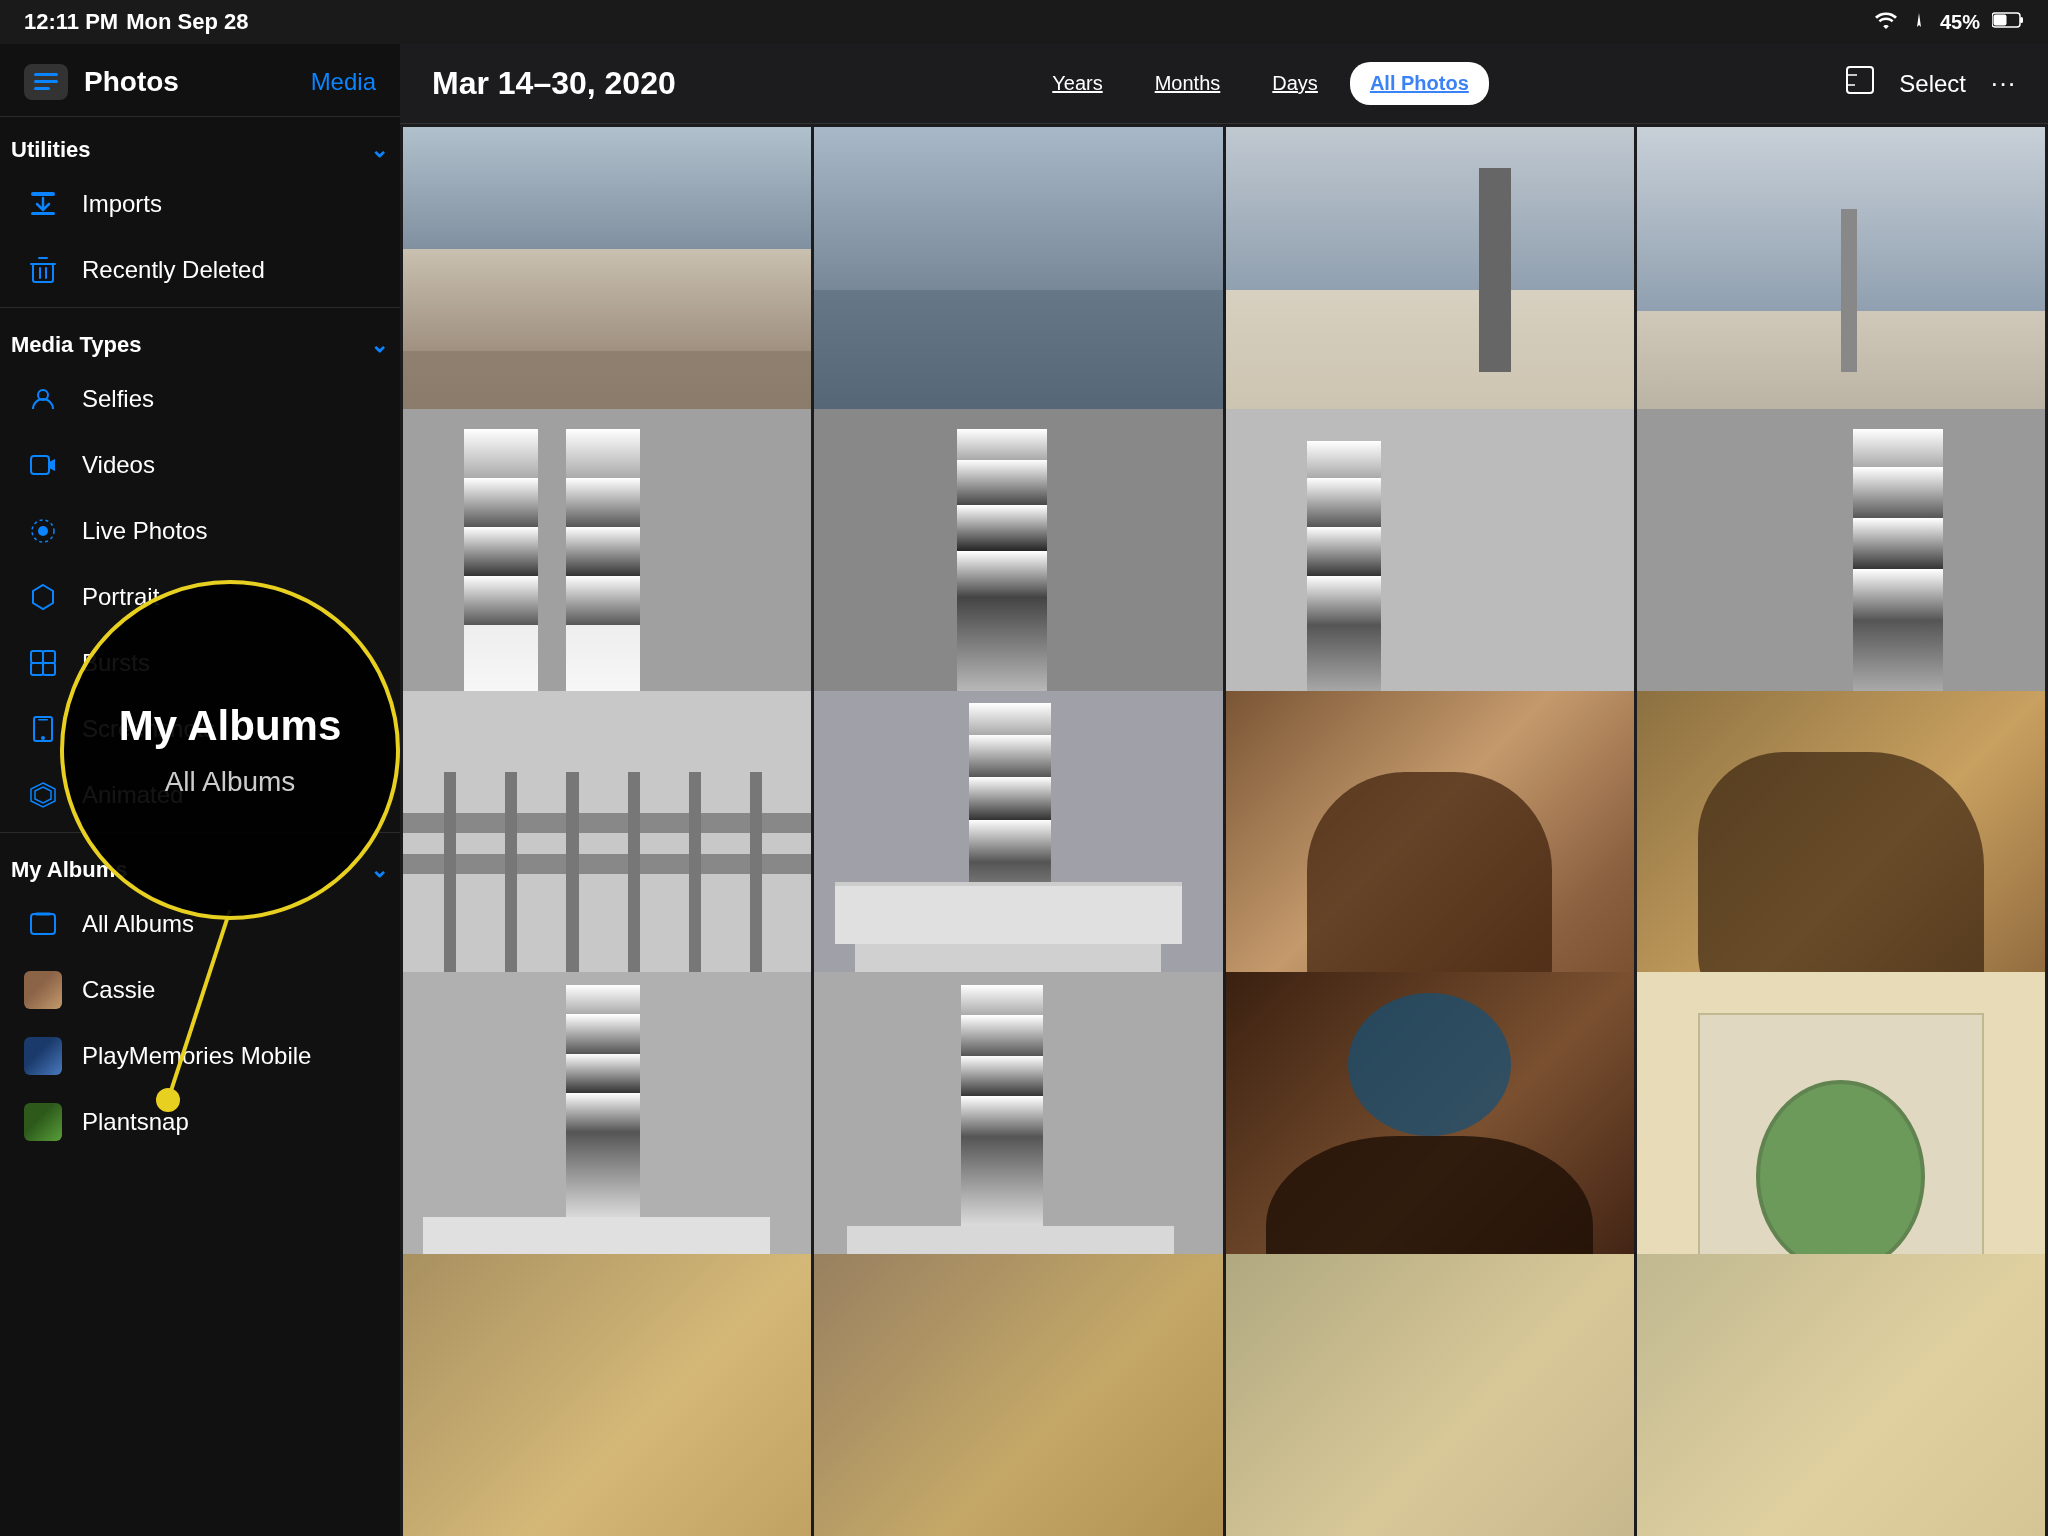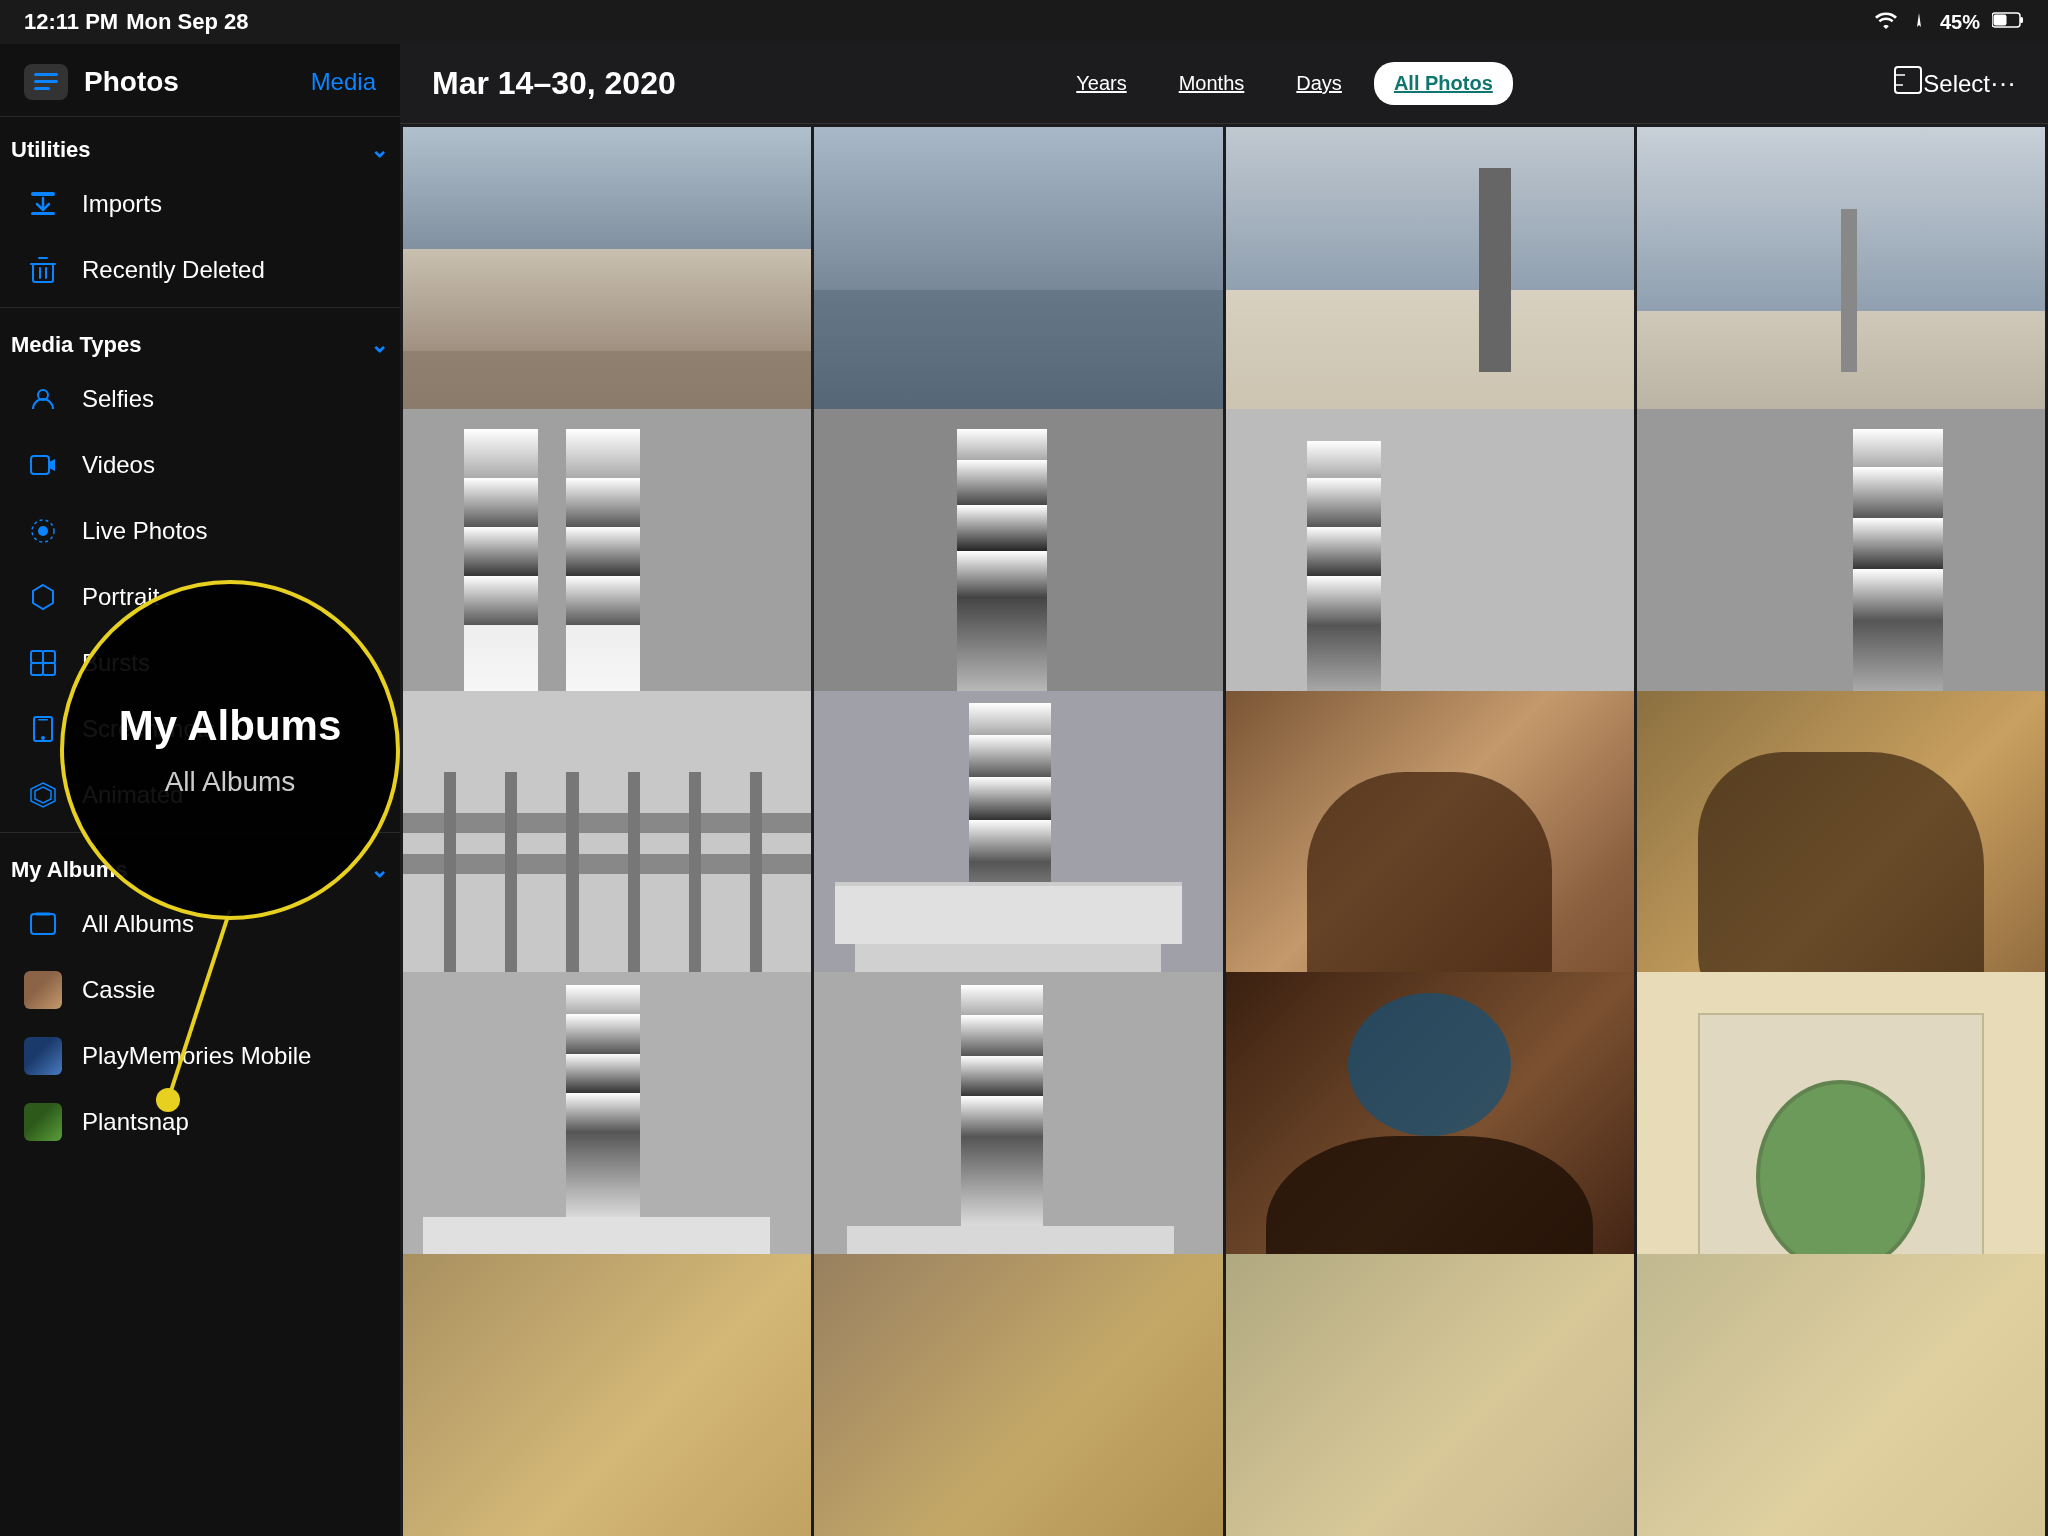--- a/index.html
+++ b/index.html
@@ -158,26 +158,27 @@
       padding: 10px 20px;
       border-radius: 20px;
       font-size: 20px;
       color: #fff;
       cursor: pointer;
       font-weight: 400;
       text-decoration: underline;
     }
     .nav-btn.active {
       background: #fff;
-      color: #0f766e;
+      color: #3b82f6;
       font-weight: 600;
     }
     .toolbar-actions {
       display: flex;
       align-items: center;
+      gap: 24px;
     }
     .toolbar-icon-btn {
       color: #fff;
       font-size: 26px;
       cursor: pointer;
     }
     .select-btn {
       font-size: 24px;
       color: #fff;
       font-weight: 400;

